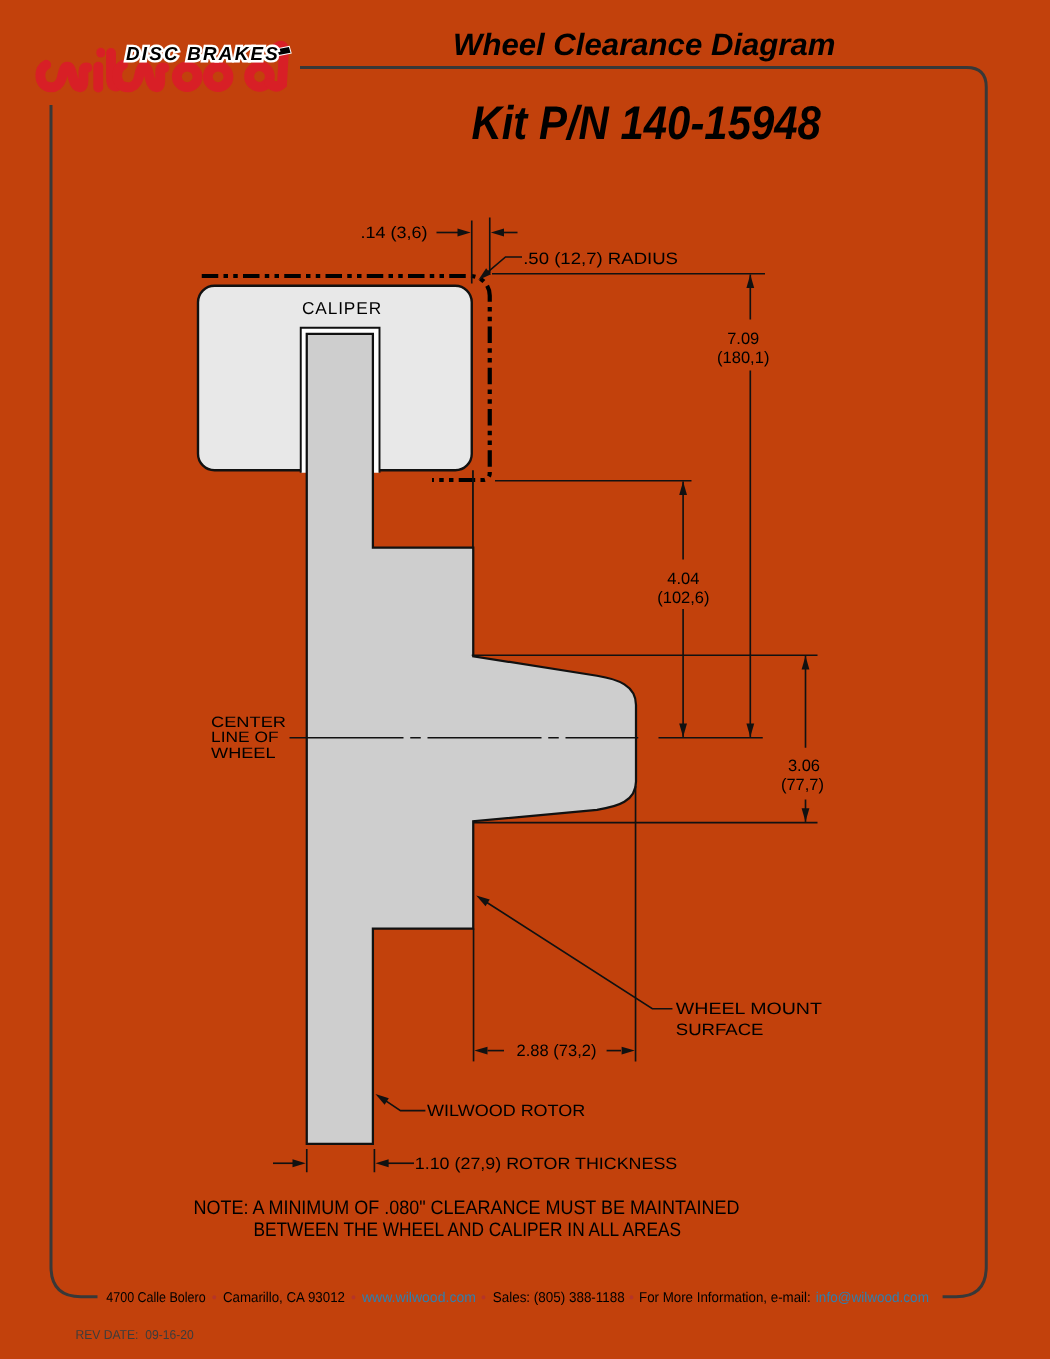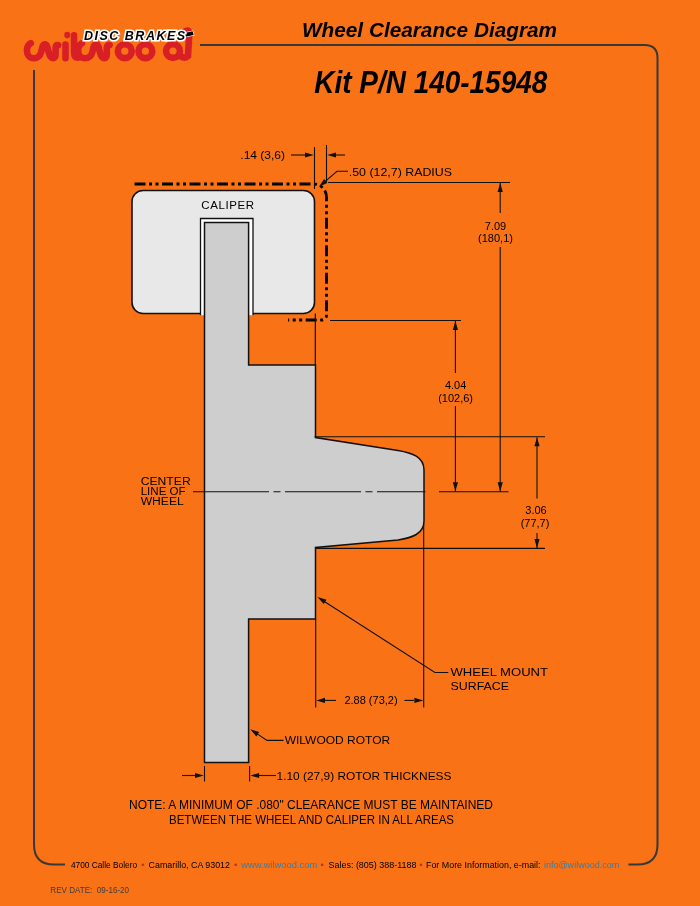--- a/index.html
+++ b/index.html
@@ -1,16 +1,16 @@
 <!DOCTYPE html>
 <html><head>
 <meta charset="utf-8">
 <style>
   html,body{margin:0;padding:0;background:#fff;}
-  #page{position:relative;width:700px;height:906px;background:#f97316;overflow:hidden;
+  #page{position:relative;width:700px;height:906px;background:#c2410c;overflow:hidden;
         font-family:"Liberation Sans", sans-serif;}
   svg{position:absolute;left:0;top:0;transform:translateZ(0);}
   text{font-family:"Liberation Sans", sans-serif;}
 </style>
 </head>
 <body>
 <div id="page">
 <svg width="700" height="906" viewBox="0 0 700 906">
 
 <g fill="none" stroke="#383838" stroke-width="2">

